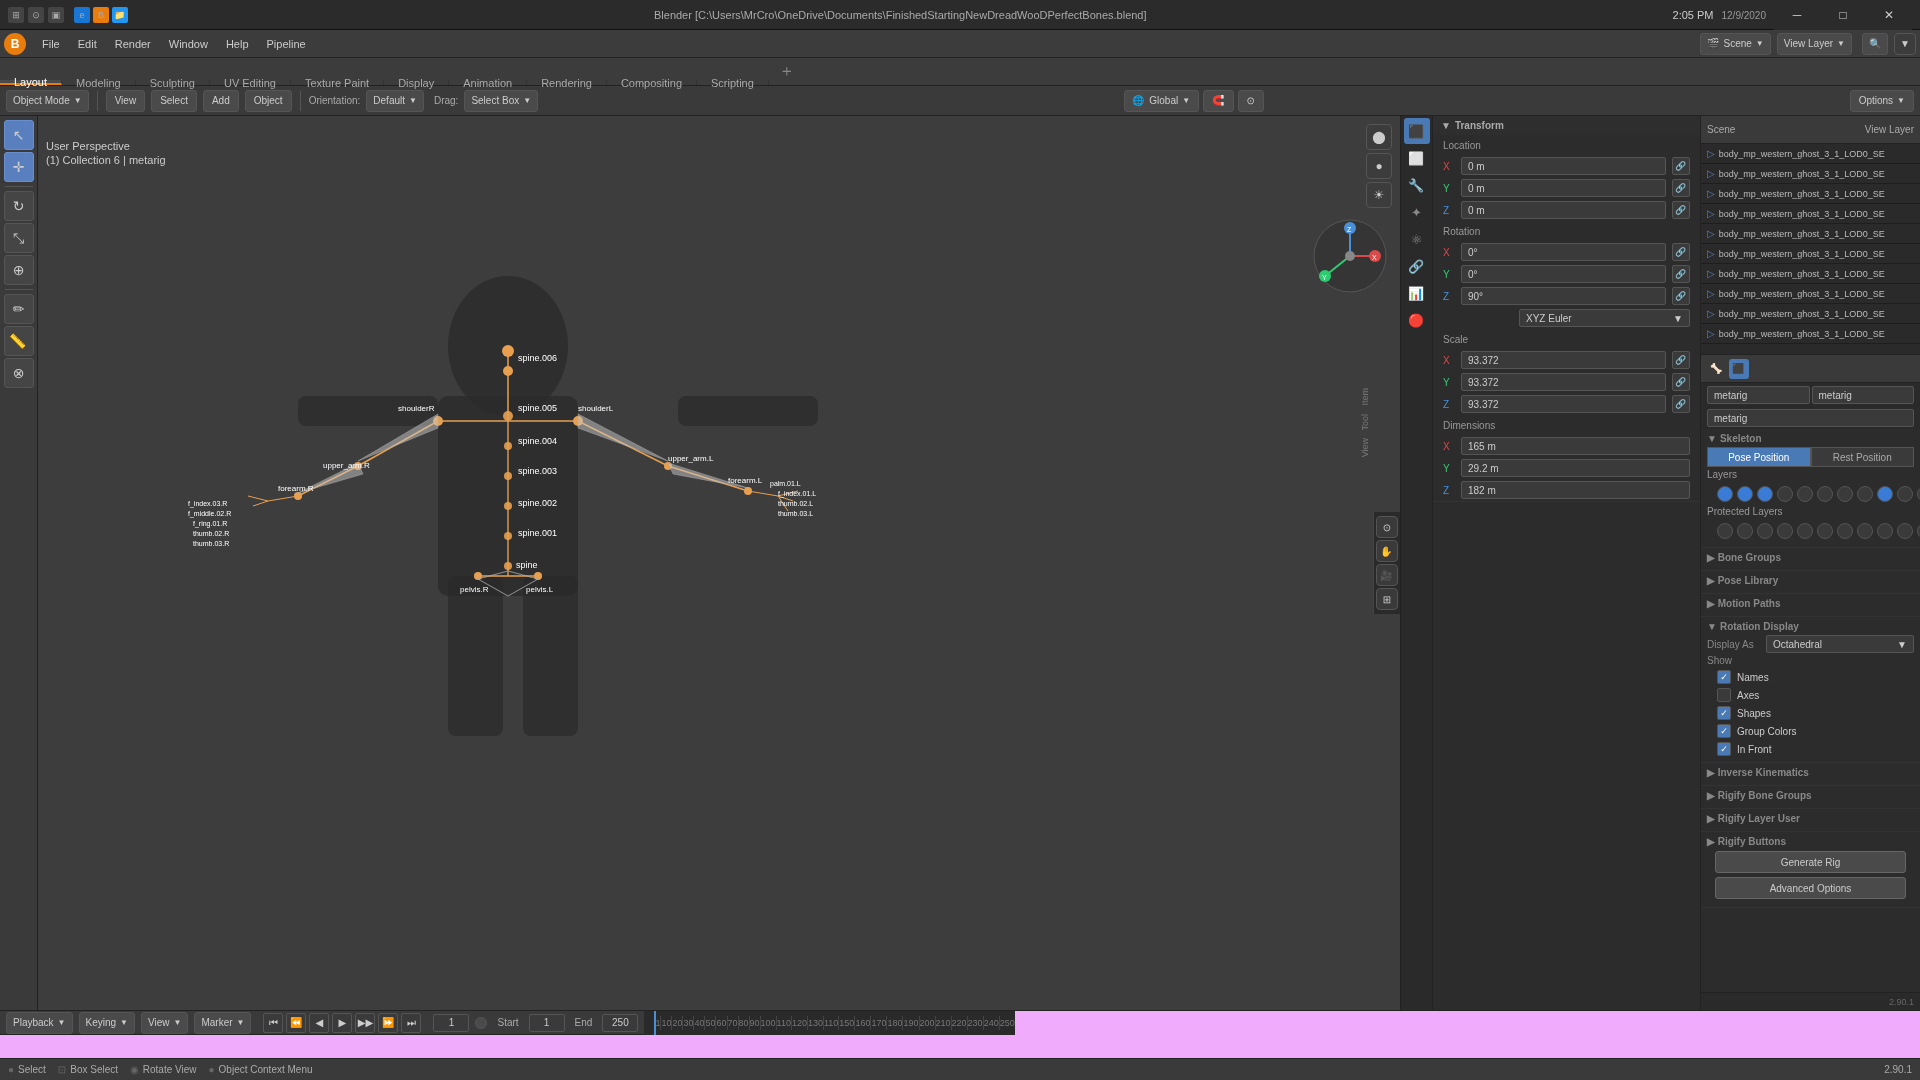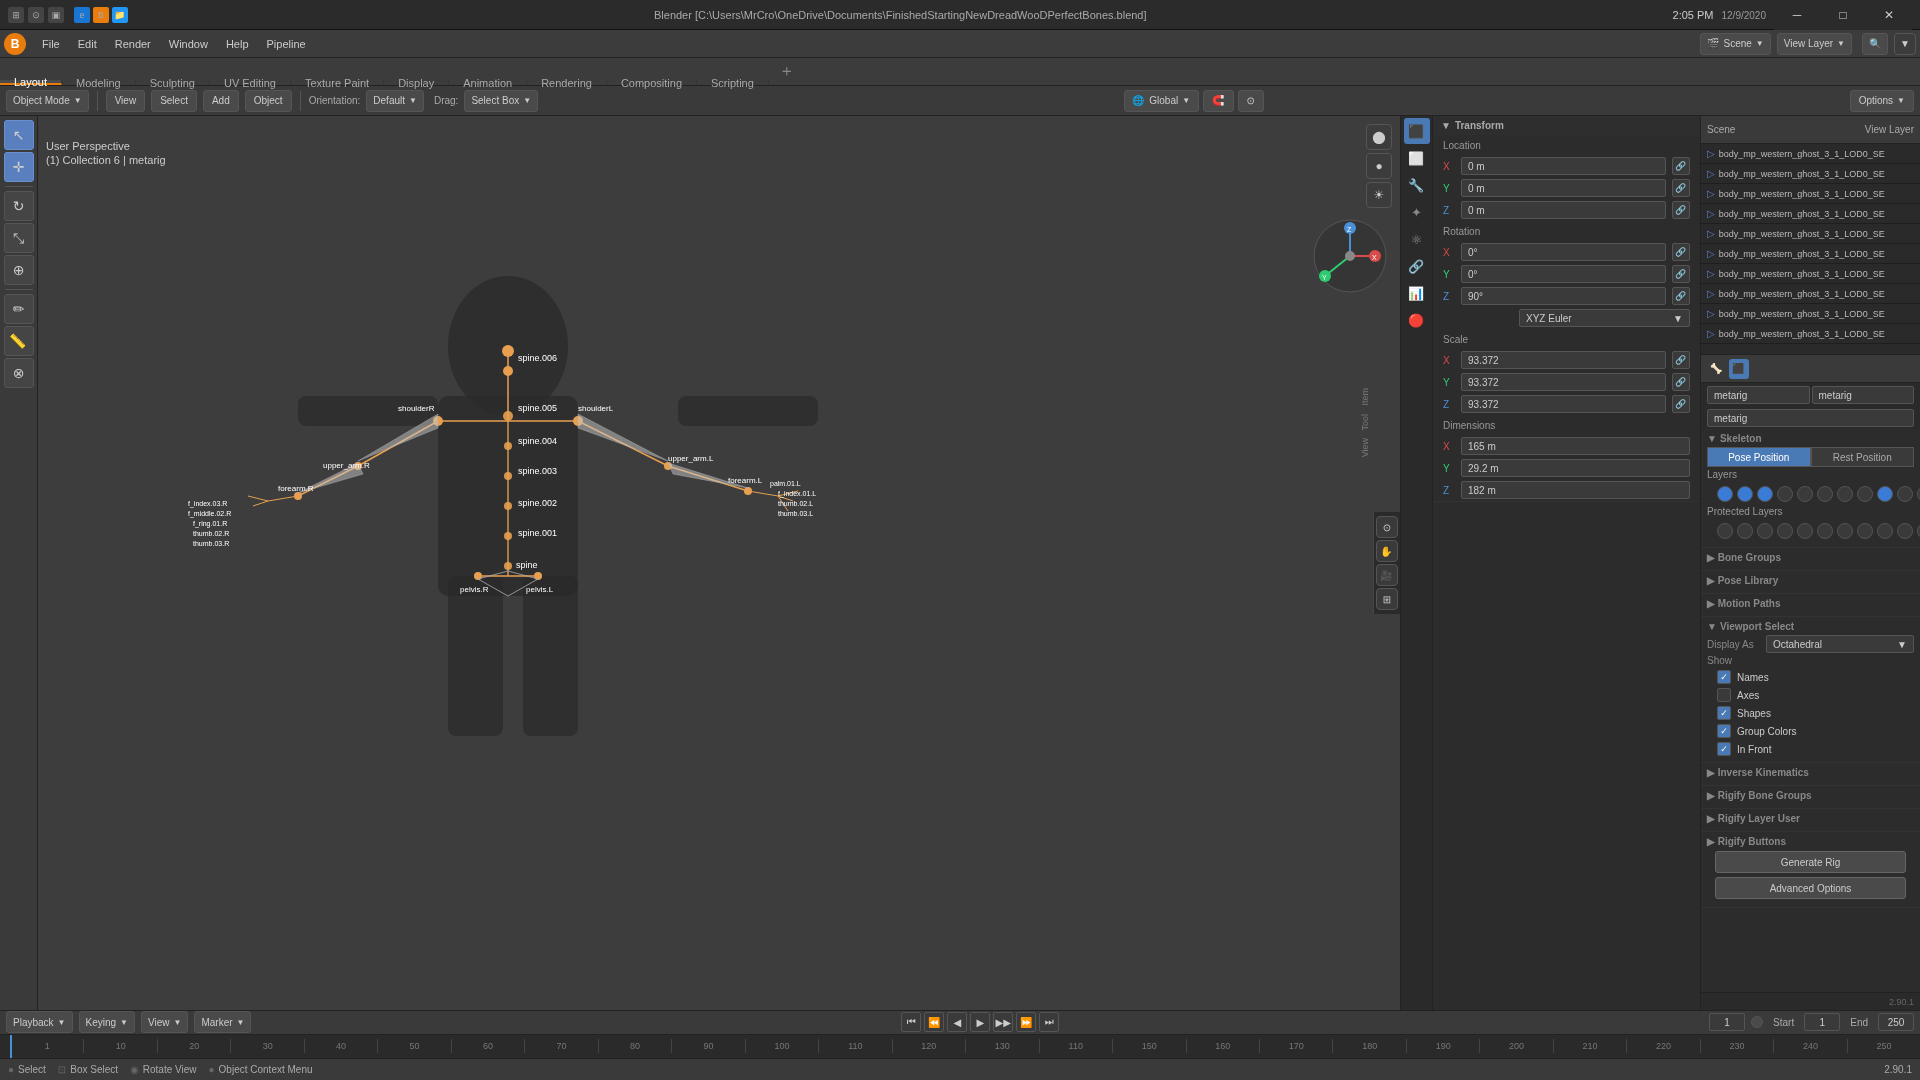--- a/index.html
+++ b/index.html
@@ -268,24 +268,24 @@
     }
     .bone-label {
       color: #888;
       width: 55px;
       flex-shrink: 0;
     }
 
     
     #timeline {
       height: 48px;
-      background: #0ea5e9;
+      background: #f0abfc;
       border-top: 1px solid #222;
       display: flex;
-      flex-direction: column;
+      flex-direction: row;
     }
     #timeline-controls {
       height: 24px;
       background: #3a3a3a;
       display: flex;
       align-items: center;
       padding: 0 6px;
       gap: 6px;
       border-bottom: 1px solid #222;
     }
@@ -1087,21 +1087,21 @@
       <div class="bone-section">
         <div class="bone-section-title">
           <span>▶</span>
           <span>Motion Paths</span>
         </div>
       </div>
 
       <div class="bone-section">
         <div class="bone-section-title">
           <span>▼</span>
-          <span>Viewport Select</span>
+          <span>Rotation Display</span>
         </div>
         <div class="bone-row">
           <span class="bone-label">Display As</span>
           <div class="select-dropdown" style="height:18px;font-size:10px;">
             <span>Octahedral</span>
             <span>▼</span>
           </div>
         </div>
         <div class="bone-row">
           <span class="bone-label">Show</span>

